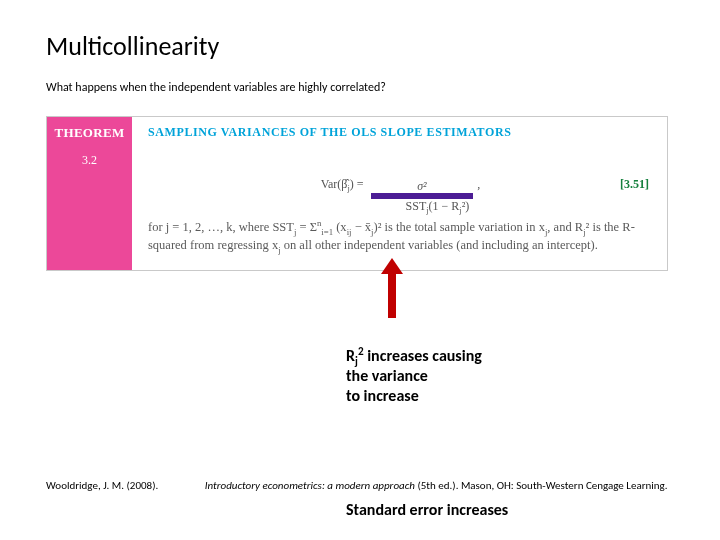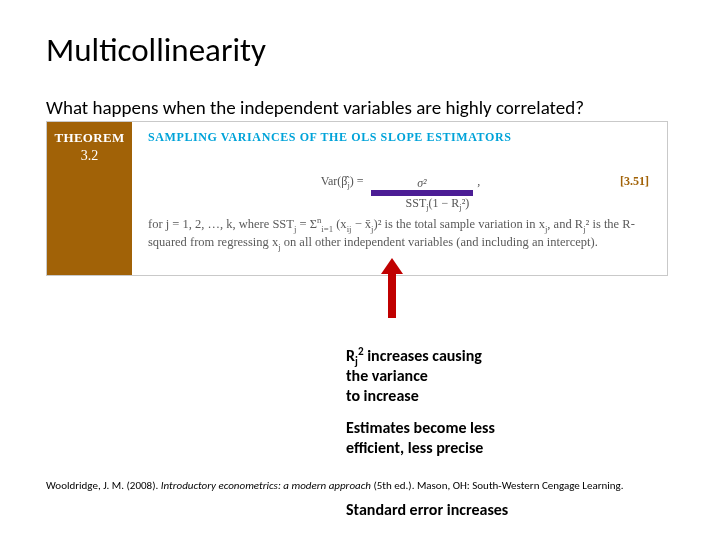--- a/index.html
+++ b/index.html
@@ -1,42 +1,42 @@
 <!DOCTYPE html>
 <html><head>
 <meta charset="utf-8">
 <style>
   * { margin: 0; padding: 0; box-sizing: border-box; }
   html, body { width: 720px; height: 540px; background: #fff; font-family: "Calibri", "Segoe UI", Arial, sans-serif; color: #000; }
   .slide { position: relative; width: 720px; height: 540px; padding: 30px 46px 0 46px; }
-  .title { font-size: 33px; font-weight: 400; margin-bottom: 26px; }
-  .lead { font-size: 19px; font-weight: 400; margin-bottom: 2px; }
+  .title { font-size: 26px; font-weight: 400; margin-bottom: 18px; }
+  .lead { font-size: 12px; font-weight: 400; margin-bottom: 22px; }
   .theorem-box { display: flex; border: 1px solid #c9c9c9; width: 622px; height: 155px; }
-  .t-left { background: #a16207; color: #fff; width: 85px; display: flex; flex-direction: column; align-items: center; padding-top: 8px; font-family: Georgia, serif; }
+  .t-left { background: #ec4899; color: #fff; width: 85px; display: flex; flex-direction: column; align-items: center; padding-top: 8px; font-family: Georgia, serif; }
   .t-left .label { font-weight: 700; font-size: 13px; letter-spacing: .3px; }
-  .t-left .num { font-size: 14px; margin-top: 2px; }
+  .t-left .num { font-size: 12px; margin-top: 12px; }
   .t-right { flex: 1; padding: 8px 14px 6px 16px; font-family: Georgia, "Times New Roman", serif; font-size: 12.5px; color: #5a5a5a; position: relative; }
-  .t-head { color: #00a3d9; font-weight: 700; font-size: 12px; letter-spacing: .6px; margin-bottom: 8px; }
+  .t-head { color: #00a3d9; font-weight: 700; font-size: 12px; letter-spacing: .6px; margin-bottom: 16px; }
   .t-body { line-height: 1.5; }
   .eq-row { display: flex; align-items: center; justify-content: center; position: relative; margin: 6px 0 4px 0; }
   .eq { font-family: Georgia, serif; font-size: 12px; color: #555; }
   .frac { display: inline-block; text-align: center; vertical-align: middle; margin: 0 4px; }
   .frac .num { display: block; border-bottom: 6px solid #4c1d95; padding: 0 4px; line-height: 1.1; margin-top: 24px; }
   .frac .den { display: block; padding: 0 4px; line-height: 1.2; margin-left: 31px; }
-  .eqnum { position: absolute; right: 4px; color: #a16207; font-weight: 700; font-size: 12px; padding-left: 12px; }
+  .eqnum { position: absolute; right: 4px; color: #15803d; font-weight: 700; font-size: 12px; padding-left: 12px; }
   .sig2 { font-style: italic; }
   .arrow { position: absolute; left: 385px; top: 260px; width: 14px; height: 58px; }
   .arrow .shaft { position: absolute; left: 3px; top: 10px; width: 8px; height: 48px; background: #c00000; }
   .arrow .head { position: absolute; left: -4px; top: -2px; width: 0; height: 0; border-left: 11px solid transparent; border-right: 11px solid transparent; border-bottom: 16px solid #c00000; }
   .annot { position: absolute; left: 346px; font-size: 16px; font-weight: 700; color: #000; line-height: 1.25; }
   .annot1 { top: 346px; }
   .annot2 { top: 418px; }
   .annot3 { top: 500px; }
   .citation { position: absolute; left: 46px; top: 479px; font-size: 11px; color: #000; max-width: 628px; }
-  .citation em { font-style: italic; }
+  .citation em { font-style: italic; margin-left: 44px; }
   sup, sub { font-size: 0.7em; line-height: 0; }
 </style>
 </head>
 <body>
 
 <div class="slide">
 
   <div class="title">Multicollinearity</div>
 
   <div class="lead">What happens when the independent variables are highly correlated?</div>
@@ -68,24 +68,20 @@
     <div class="head"></div>
     <div class="shaft"></div>
   </div>
 
   <div class="annot annot1">
     <span>R</span><sub>j</sub><sup>2</sup><span> increases causing</span><br>
     <span>the variance</span><br>
     <span>to increase</span>
   </div>
 
-  <div class="annot annot2">
-    <span>Estimates become less</span><br>
-    <span>efficient, less precise</span>
-  </div>
 
   <div class="annot annot3">Standard error increases</div>
 
   <div class="citation">
     <span>Wooldridge, J. M. (2008). </span><em>Introductory econometrics: a modern approach</em><span> (5th ed.). Mason, OH: South-Western Cengage Learning.</span>
   </div>
 
 </div>
 
 </body></html>

